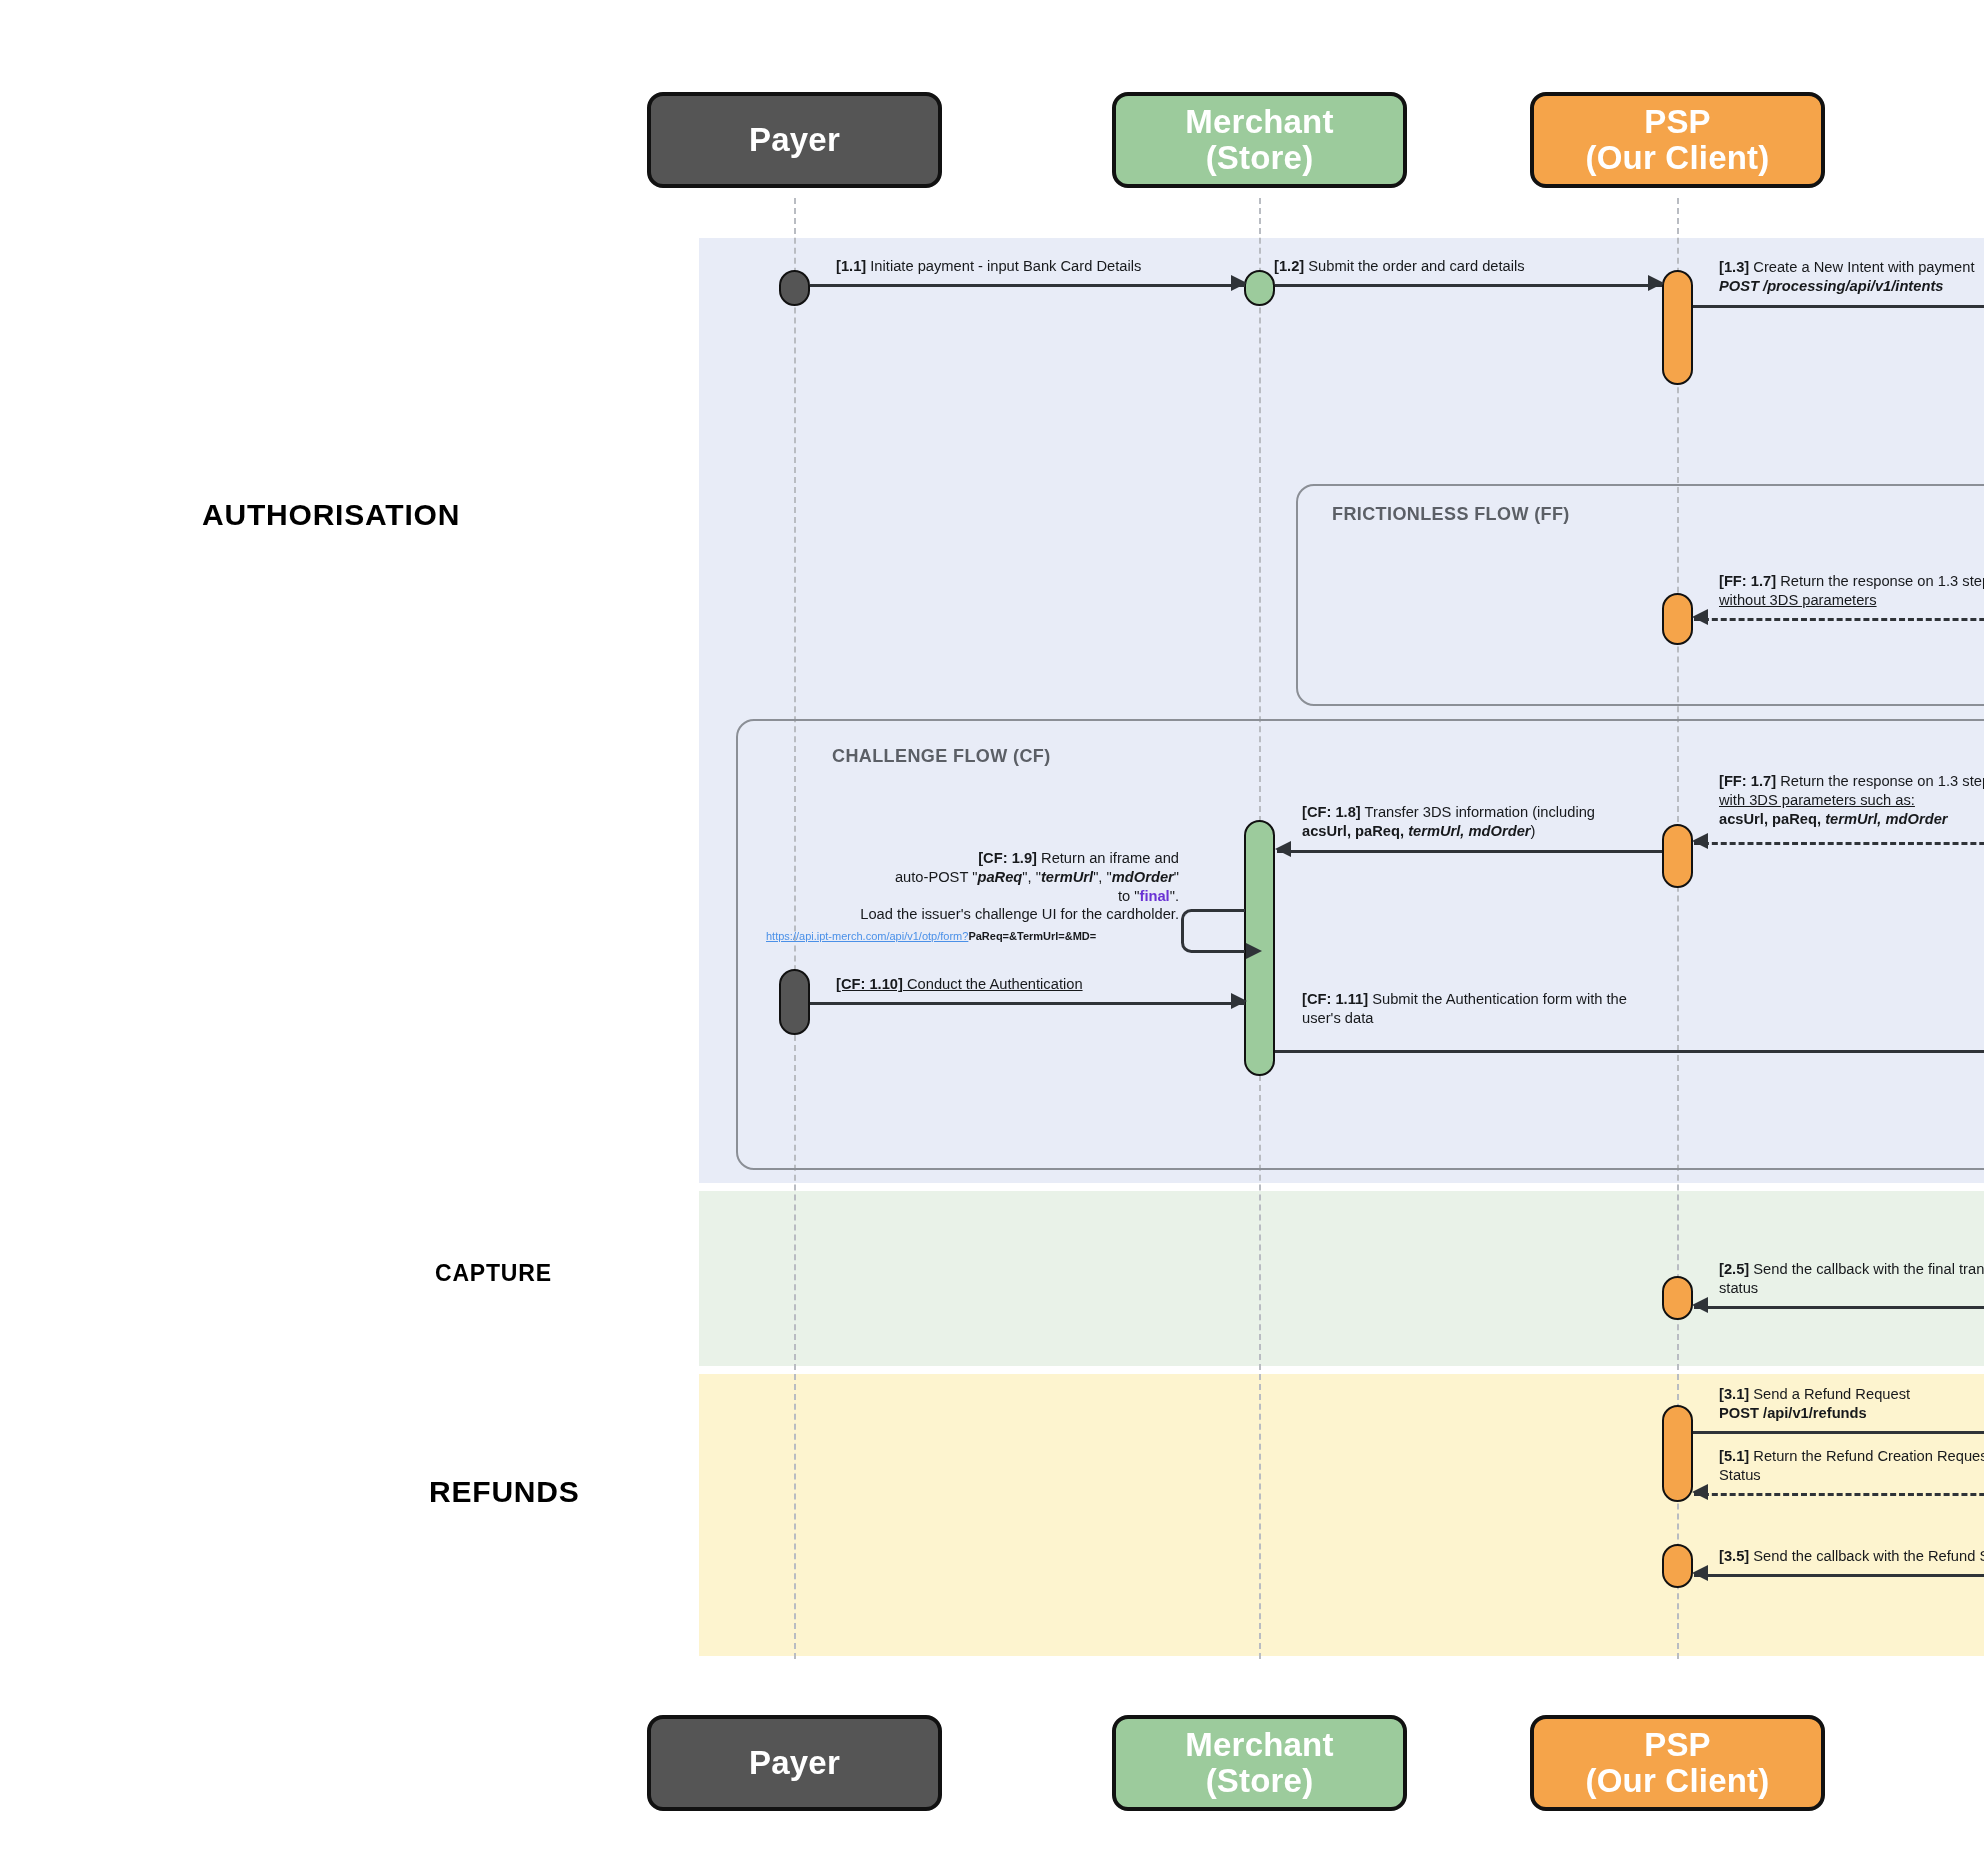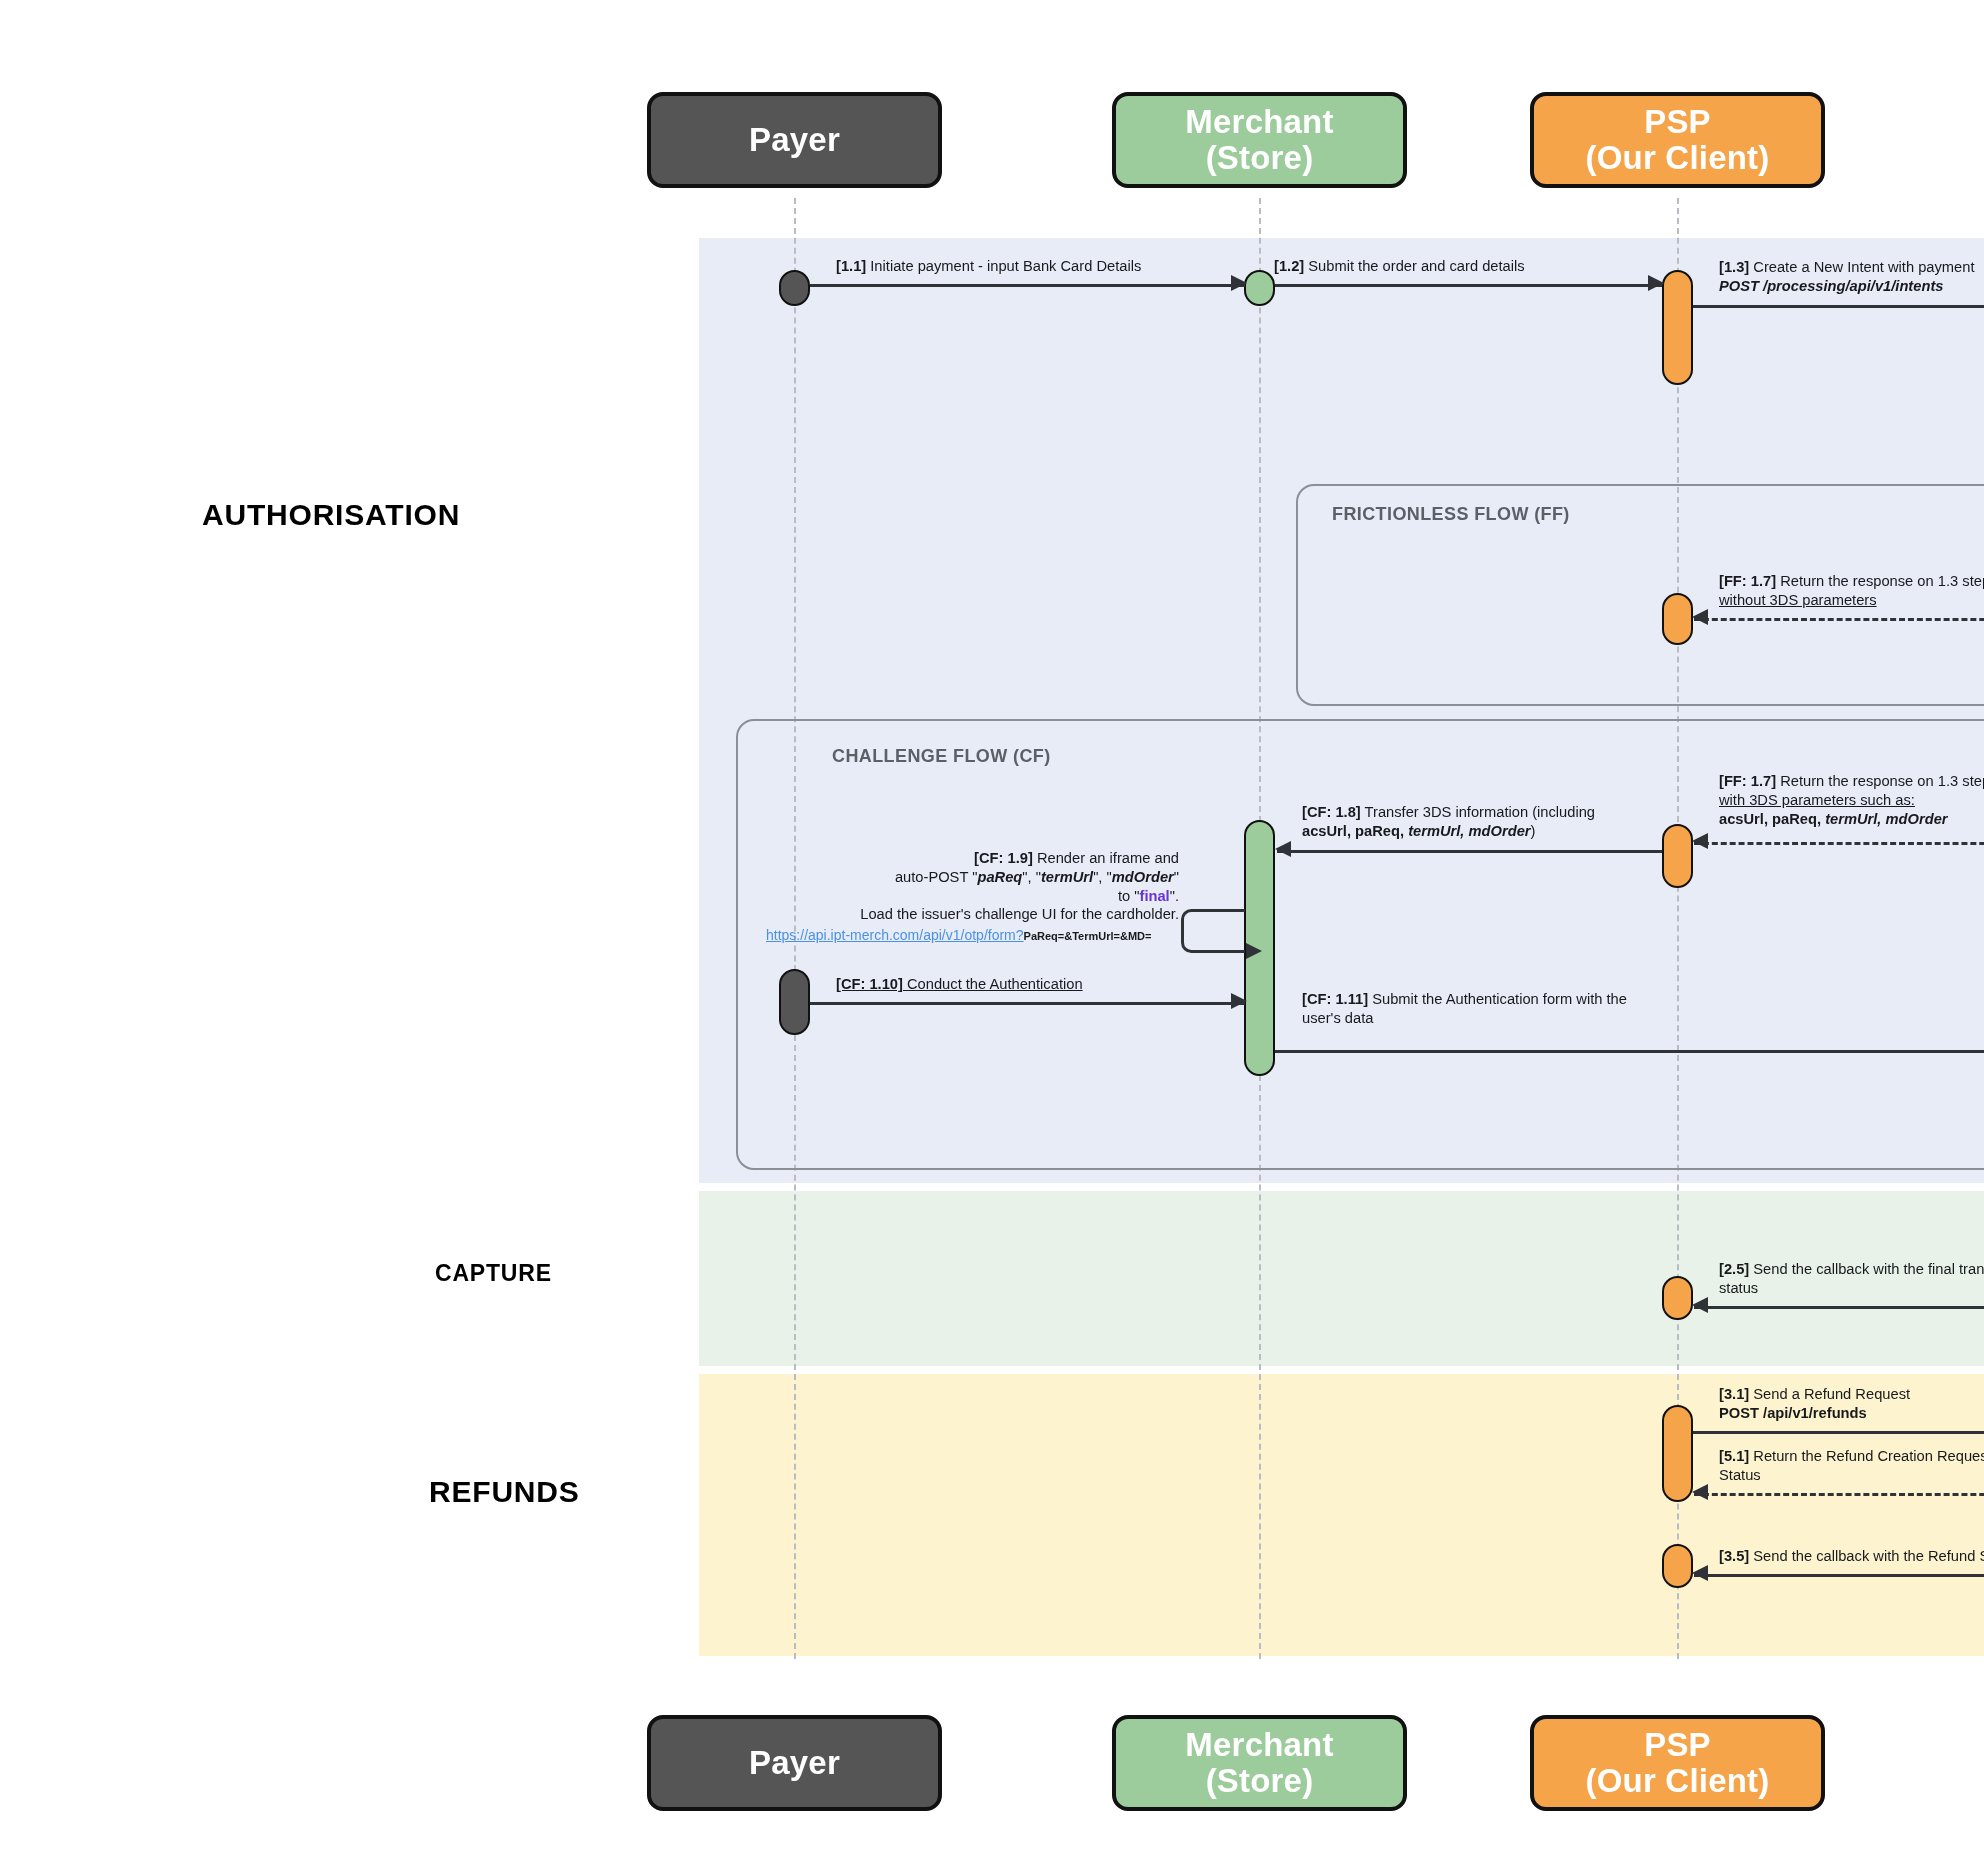--- a/index.html
+++ b/index.html
@@ -55,21 +55,21 @@
     border:3.2px solid #2f3338;border-left:none;border-top-right-radius:10.3px;border-bottom-right-radius:10.3px;}
   .selfloop .head{position:absolute;left:-16.7px;bottom:-8.7px;width:0;height:0;
     border-top:8.7px solid transparent;border-bottom:8.7px solid transparent;border-right:16px solid #2f3338;}
 
   
   .msg{position:absolute;font-size:14.7px;line-height:1.28;color:#17191c;}
   .msg b{font-weight:bold;}
   .msg .u{text-decoration:underline;}
   .msg .it{font-style:italic;font-weight:bold;}
   .msg .purple{color:#6a32d4;font-weight:bold;}
-  .msg .link{color:#4a90e8;text-decoration:underline;font-size:14px;}
+  .msg .link{color:#4a90e8;text-decoration:underline;font-size:11px;}
   .msg .small{font-size:11px;font-weight:bold;}
   .right-al{text-align:right;}
 </style>
 </head>
 <body>
 
 <div id="canvas">
 
   <div class="band" style="left:699px;top:238px;width:2064px;height:945px;background:#e8ecf7;"></div>
   <div class="band" style="left:699px;top:1191px;width:2064px;height:175px;background:#e9f2e8;"></div>
@@ -188,21 +188,21 @@
   </div>
   <div class="msg" style="left:1302px;top:803px;width:357px;">
     <div><b>[CF: 1.8]</b><span> Transfer 3DS information (including</span></div>
     <div><b>acsUrl, paReq, </b><span class="it">termUrl, mdOrder</span><span>)</span></div>
   </div>
 
   <div class="selfloop" style="left:1181px;top:909px;width:64px;height:44px;border:3.2px solid #2f3338;border-right:none;border-radius:10.3px 0 0 10.3px;">
     <div class="head" style="left:auto;right:-16.7px;border-right:none;border-left:16px solid #2f3338;"></div>
   </div>
   <div class="msg right-al" style="left:766px;top:849px;width:413px;">
-    <div><b>[CF: 1.9]</b><span> Render an iframe and</span></div>
+    <div><b>[CF: 1.9]</b><span> Return an iframe and</span></div>
     <div><span>auto-POST "</span><span class="it">paReq</span><span>", "</span><span class="it">termUrl</span><span>", "</span><span class="it">mdOrder</span><span>"</span></div>
     <div><span>to "</span><span class="purple">final</span><span>".</span></div>
     <div>Load the issuer's challenge UI for the cardholder.</div>
     <div style="text-align:left;margin-top:1.6px;"><span class="link">https://api.ipt-merch.com/api/v1/otp/form?</span><span class="small">PaReq=&amp;TermUrl=&amp;MD=</span></div>
   </div>
 
   <div class="arrow right" style="left:810px;top:1002px;width:435px;">
     <div class="shaft"></div>
       <div class="head"></div>
   </div>

